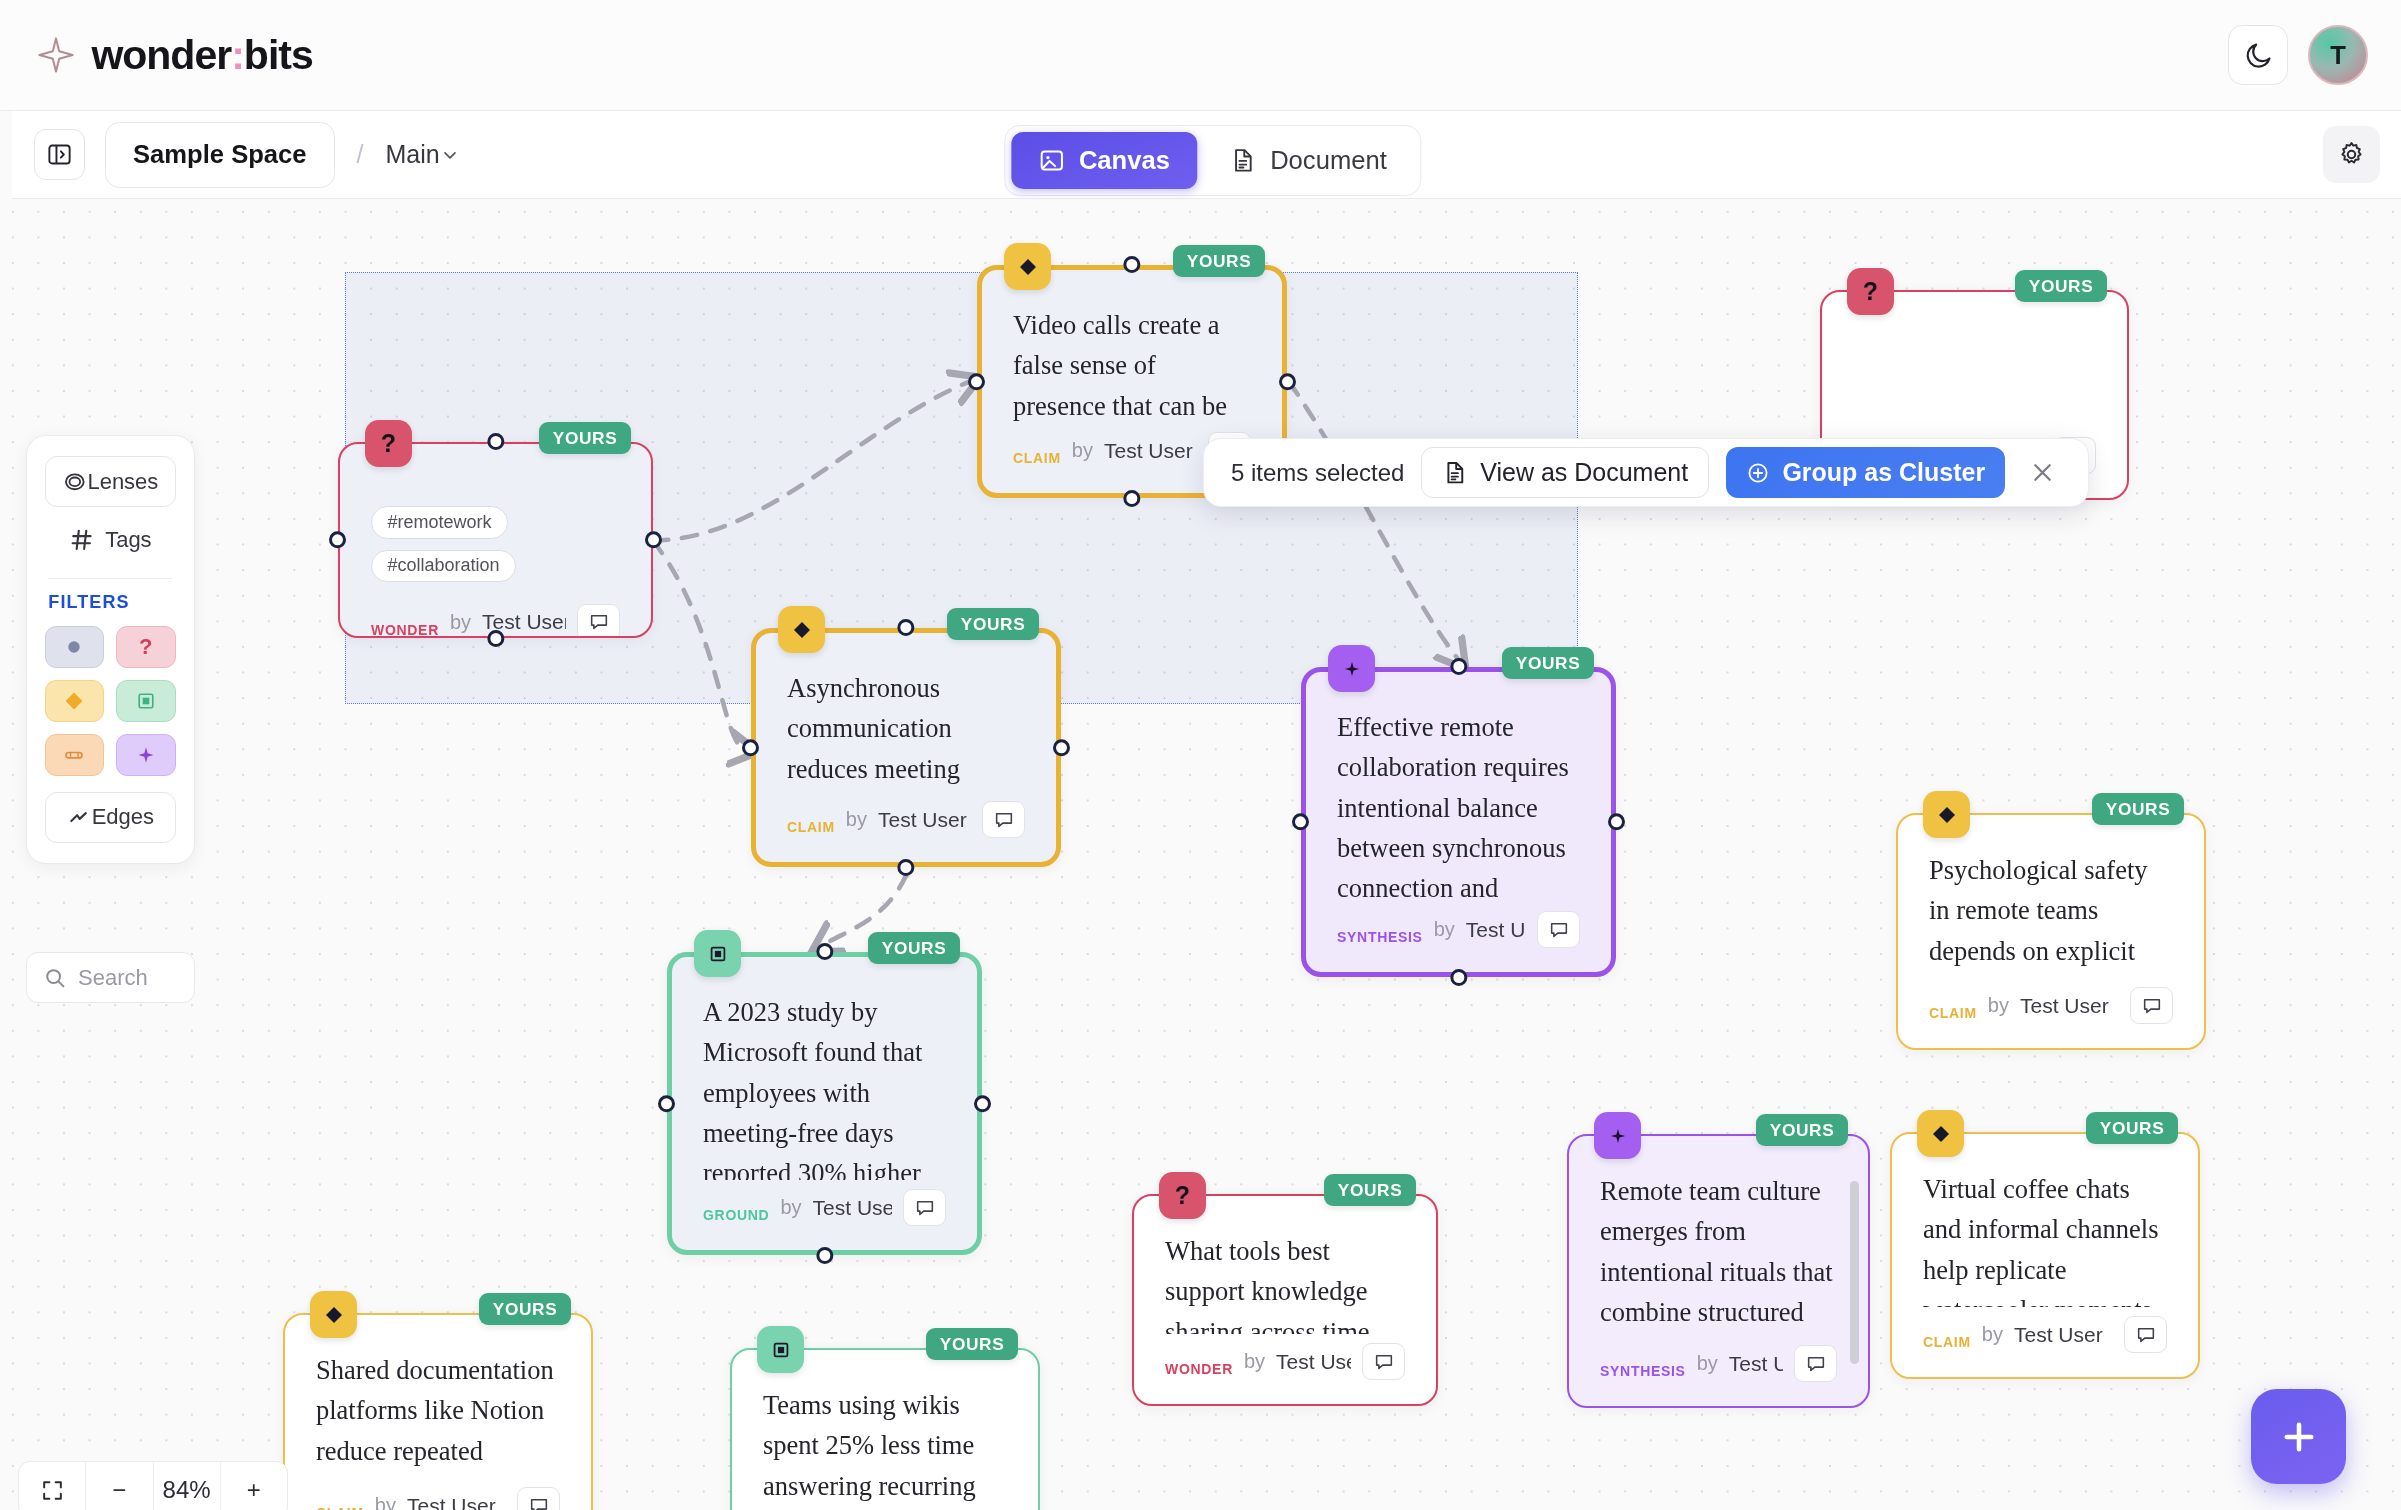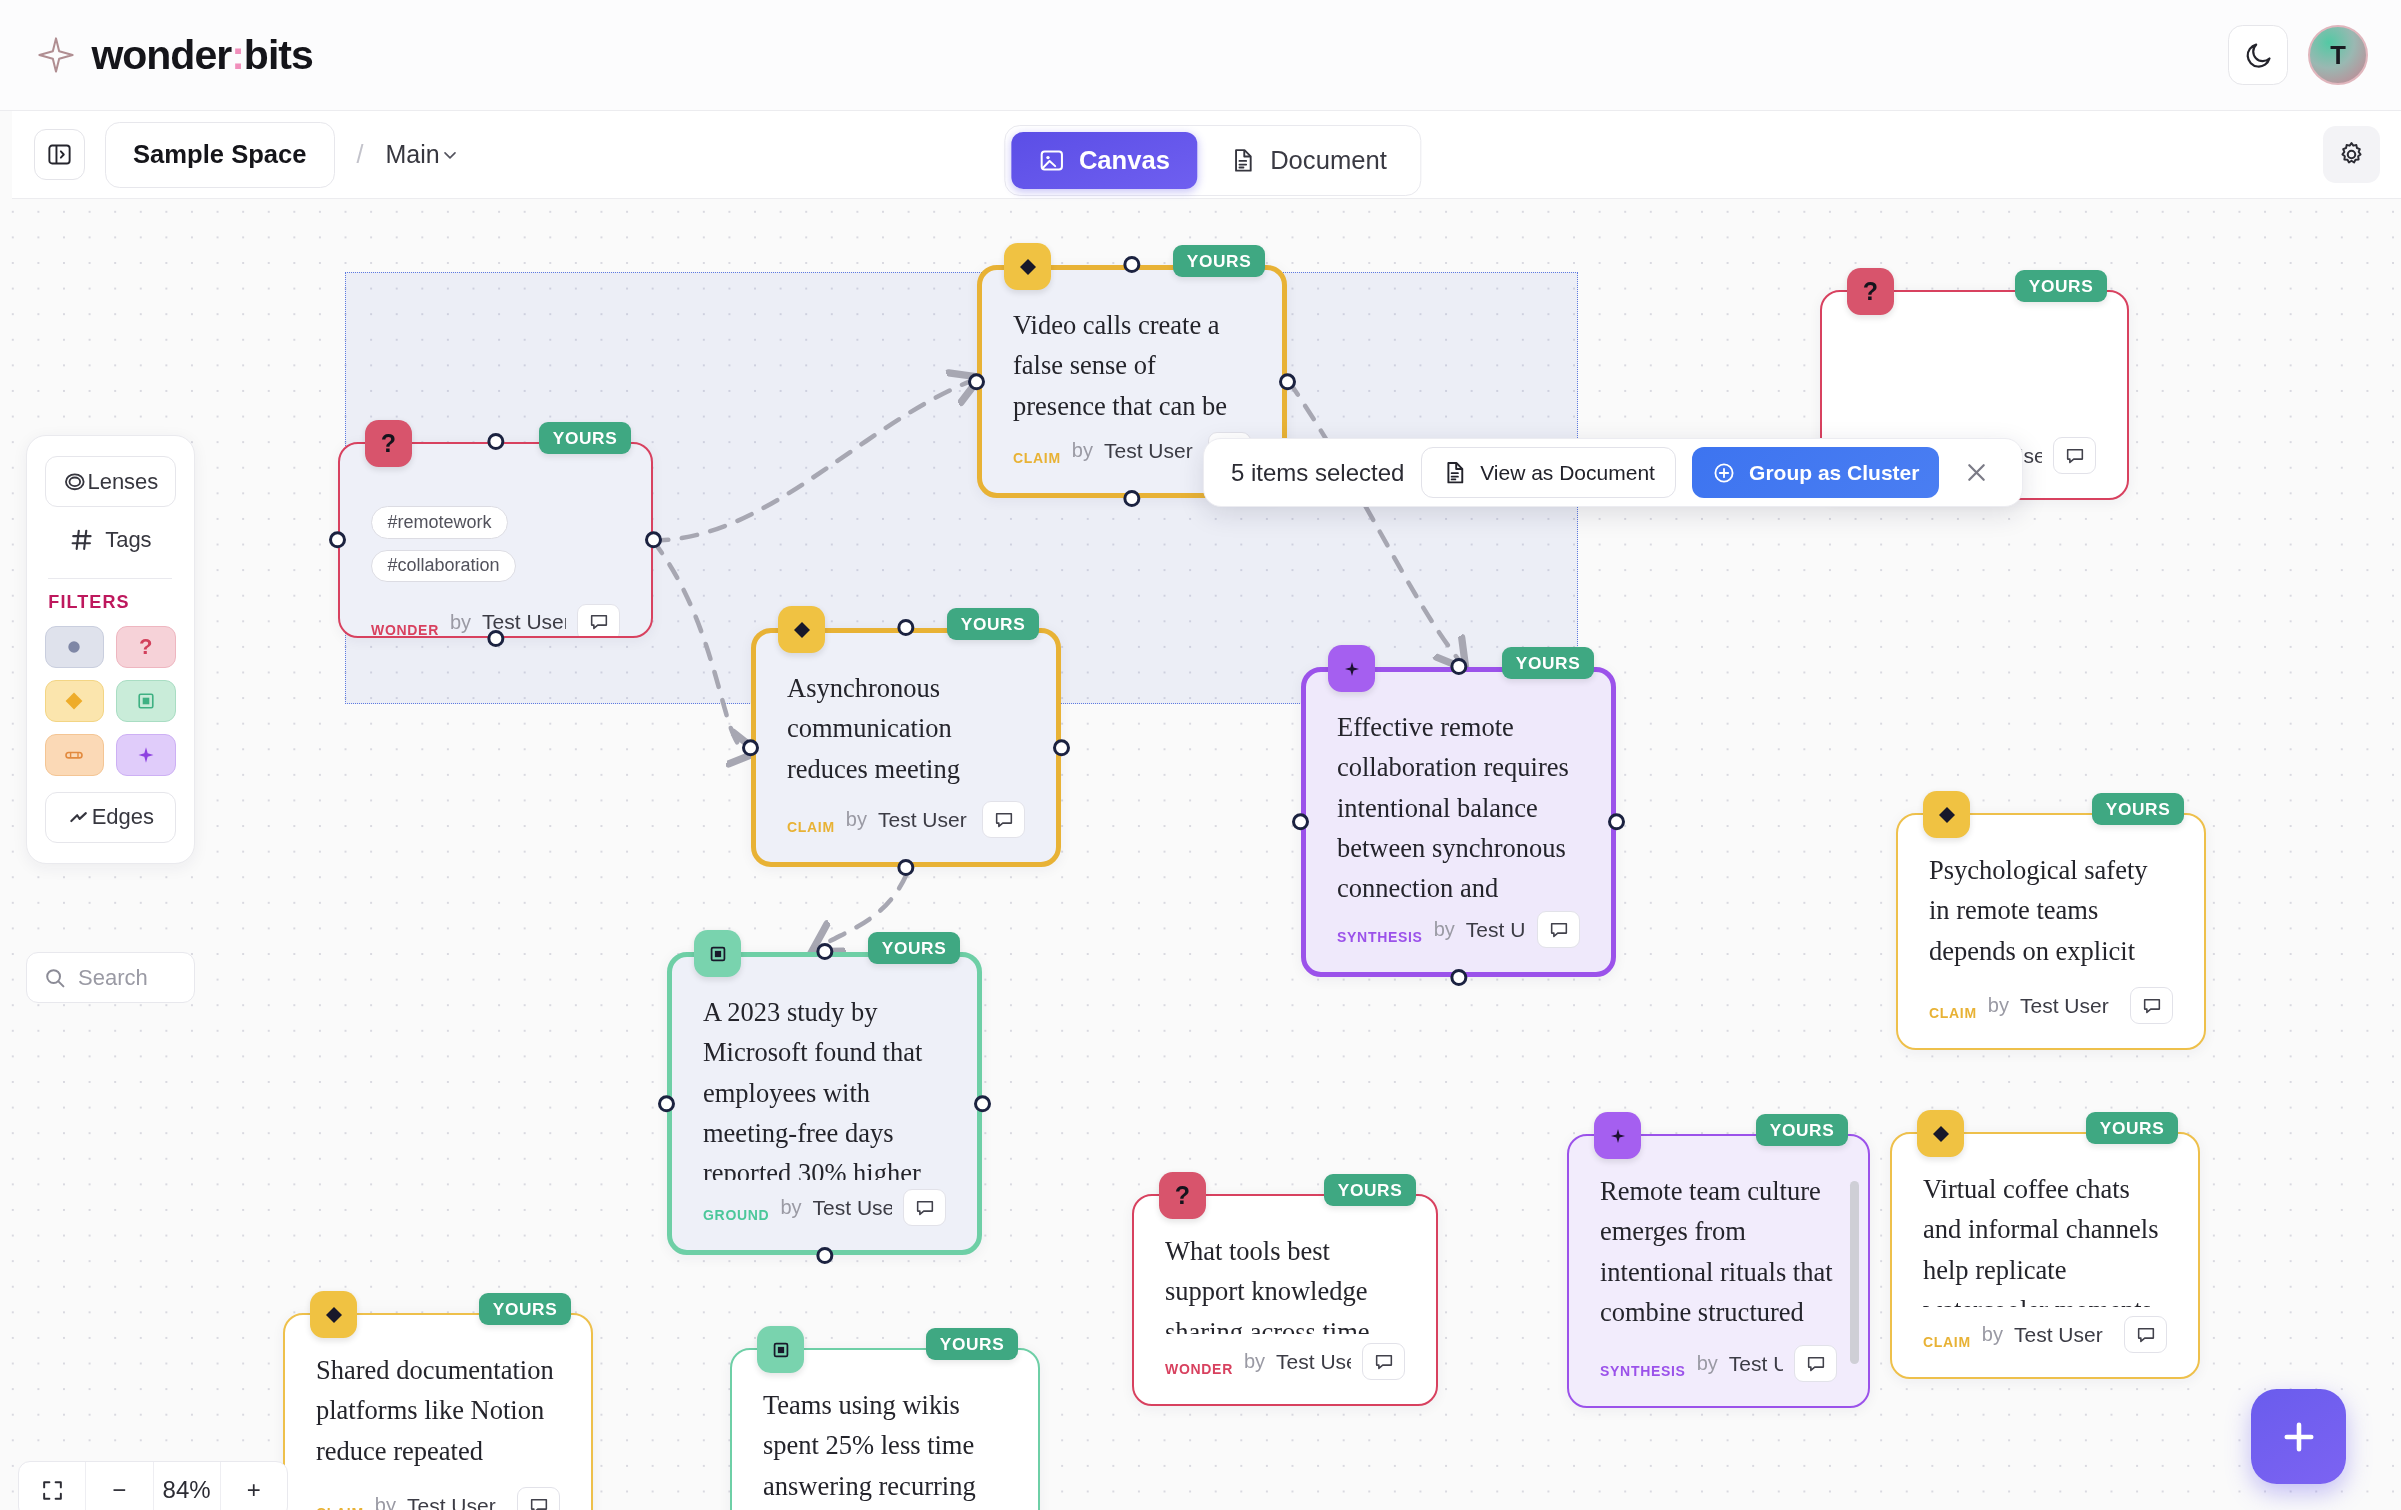--- a/index.html
+++ b/index.html
@@ -171,21 +171,21 @@
   .lp-btn {
     height: 51px; border: 0.9px solid #e6e6eb; border-radius: 12px;
     display: flex; align-items: center; justify-content: center; gap: 0;
     font-size: 22px; color: #37373f; cursor: pointer; background:#fff;
   }
   .lp-plain {
     height: 51px; display: flex; align-items: center; justify-content: center; gap: 11px;
     font-size: 22px; color: #37373f; cursor: pointer; margin-top: 7.3px;
   }
   .lp-hr { height:0.9px; background:#e9e9ee; margin: 12.8px 3.7px; }
-  .lp-title { font-size: 18px; font-weight: 700; letter-spacing: 1.1px; color: #be185d; margin: 7.3px 0 12.8px 3.7px; }
+  .lp-title { font-size: 18px; font-weight: 700; letter-spacing: 1.1px; color: #1d4ed8; margin: 7.3px 0 12.8px 3.7px; }
   .chips { display: grid; grid-template-columns: repeat(2, 1fr); gap: 12px; }
   .chip {
     height: 42px; border-radius: 11px; display:flex; align-items:center; justify-content:center;
     border: 0.9px solid rgba(0,0,0,.07); cursor: pointer;
   }
   .edges-btn { margin-top: 16.4px; }
   .searchbox {
     position: absolute; left: 25.6px; top: 753px; width: 169px; height: 51px;
     background: #fff; border: 0.9px solid #e8e8ed; border-radius: 12px;
     display: flex; align-items: center; gap: 11px; padding: 0 16.4px; z-index: 40;
@@ -196,21 +196,21 @@
   .seltool {
     position: absolute; left: 1203px; top: 239px;
     background: #fff; border: 0.9px solid #ececf1; border-radius: 18px;
     height: 69px; display: flex; align-items: center; gap: 16.4px;
     padding: 0 24px 0 27px; z-index: 70;
     box-shadow: 0 7.3px 25.6px rgba(30,30,60,.13);
   }
   .sel-count { font-size: 24px; color: #2b2b33; white-space: nowrap; }
   .st-btn {
     height: 51px; border-radius: 12px; display: flex; align-items: center; gap: 12.8px;
-    padding: 0 20px; font-size: 21px; cursor: pointer; white-space: nowrap; justify-content: center;
+    padding: 0 20px; font-size: 25px; cursor: pointer; white-space: nowrap; justify-content: center;
   }
   .st-ghost { border: 0.9px solid #e2e2e9; background: #fff; color: #22222a; }
   .st-blue  { background: linear-gradient(135deg,#3d74f0,#4a7ef2); color:#fff; font-weight:600; }
   .st-purple{ background: linear-gradient(135deg,#9750e8,#a15ef0); color:#fff; font-weight:600; }
   .st-close { width: 42px; height: 42px; display:flex; align-items:center; justify-content:center; cursor:pointer; color:#7b7b86; }
 
   
   .zoombar {
     position: absolute; left: 18px; top: 1262px; width: 270px; height: 58px;
     background: #fff; border: 0.9px solid #e9e9ee; border-radius: 12px;

